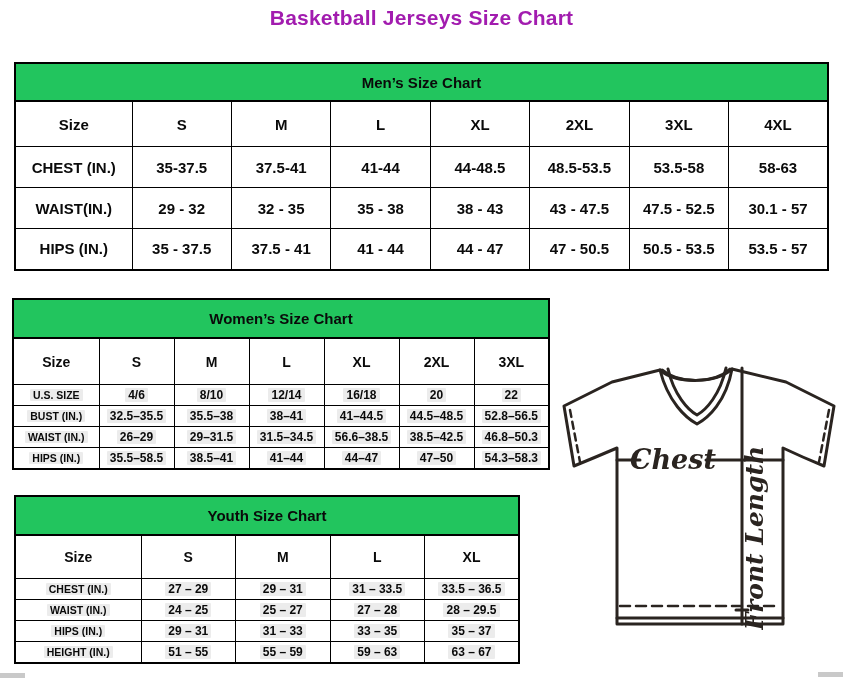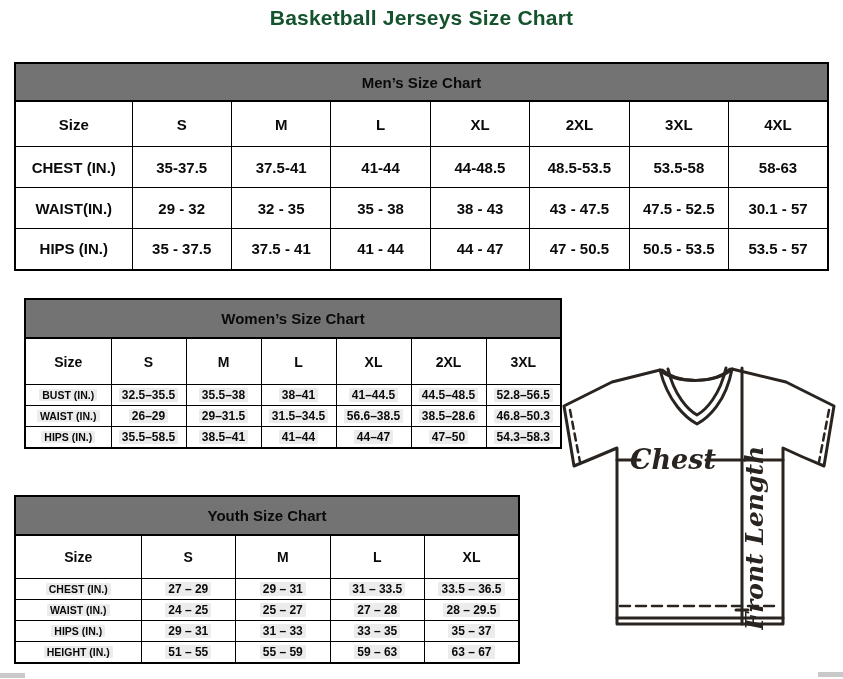--- a/index.html
+++ b/index.html
@@ -2,40 +2,40 @@
 <html><head>
 <meta charset="utf-8">
 <style>
   html,body{margin:0;padding:0;}
   body{
     width:843px;height:679px;position:relative;background:#ffffff;
     font-family:"Liberation Sans",sans-serif;overflow:hidden;
   }
   .page-title{
     position:absolute;top:6px;left:0;width:843px;text-align:center;
-    font-size:21px;font-weight:bold;color:#14532d;letter-spacing:.2px;
+    font-size:21px;font-weight:bold;color:#a21caf;letter-spacing:.2px;
   }
   table.sizes{
     position:absolute;border-collapse:collapse;table-layout:fixed;background:#fff;
     border:2px solid #000;
   }
   table.sizes th,table.sizes td{
     border:1px solid #000;text-align:center;vertical-align:middle;padding:0;
     font-weight:bold;color:#0a0a0a;white-space:nowrap;overflow:hidden;
   }
-  table.sizes tr.bar-row th{background:#737373;font-size:15px;border-bottom:2px solid #000;margin-top:26px;}
+  table.sizes tr.bar-row th{background:#22c55e;font-size:15px;border-bottom:2px solid #000;margin-top:26px;}
   .hl{background:#ececec;padding:0 3px;border-radius:1px;}
 
   table.men{left:14px;top:62px;width:815px;}
   .men tr.bar-row th{height:36px;}
   .men tr.cols th{height:44px;font-size:15px;}
   .men tbody tr{height:41px;}
   .men tbody th,.men tbody td{font-size:15px;}
 
-  table.women{left:24px;top:298px;width:538px;}
+  table.women{left:12px;top:298px;width:538px;}
   .women tr.bar-row th{height:37px;}
   .women tr.cols th{height:45px;font-size:14px;}
   .women tbody tr{height:21px;}
   .women tbody th{font-size:10.5px;}
   .women tbody td{font-size:12px;}
 
   table.youth{left:14px;top:495px;width:506px;}
   .youth tr.bar-row th{height:37px;}
   .youth tr.cols th{height:42px;font-size:14px;}
   .youth tbody tr{height:21px;}
@@ -136,35 +136,44 @@
     <th>S</th>
         <th>M</th>
         <th>L</th>
         <th>XL</th>
         <th>2XL</th>
         <th>3XL</th>
       </tr>
   </thead>
   <tbody>
       <tr>
+        <th><span class="hl">U.S. SIZE</span></th>
+        <td><span class="hl">4/6</span></td>
+        <td><span class="hl">8/10</span></td>
+        <td><span class="hl">12/14</span></td>
+        <td><span class="hl">16/18</span></td>
+        <td><span class="hl">20</span></td>
+        <td><span class="hl">22</span></td>
+      </tr>
+      <tr>
         <th><span class="hl">BUST (IN.)</span></th>
         <td><span class="hl">32.5–35.5</span></td>
         <td><span class="hl">35.5–38</span></td>
         <td><span class="hl">38–41</span></td>
         <td><span class="hl">41–44.5</span></td>
         <td><span class="hl">44.5–48.5</span></td>
         <td><span class="hl">52.8–56.5</span></td>
       </tr>
       <tr>
         <th><span class="hl">WAIST (IN.)</span></th>
         <td><span class="hl">26–29</span></td>
         <td><span class="hl">29–31.5</span></td>
         <td><span class="hl">31.5–34.5</span></td>
         <td><span class="hl">56.6–38.5</span></td>
-        <td><span class="hl">38.5–28.6</span></td>
+        <td><span class="hl">38.5–42.5</span></td>
         <td><span class="hl">46.8–50.3</span></td>
       </tr>
       <tr>
         <th><span class="hl">HIPS (IN.)</span></th>
         <td><span class="hl">35.5–58.5</span></td>
         <td><span class="hl">38.5–41</span></td>
         <td><span class="hl">41–44</span></td>
         <td><span class="hl">44–47</span></td>
         <td><span class="hl">47–50</span></td>
         <td><span class="hl">54.3–58.3</span></td>

